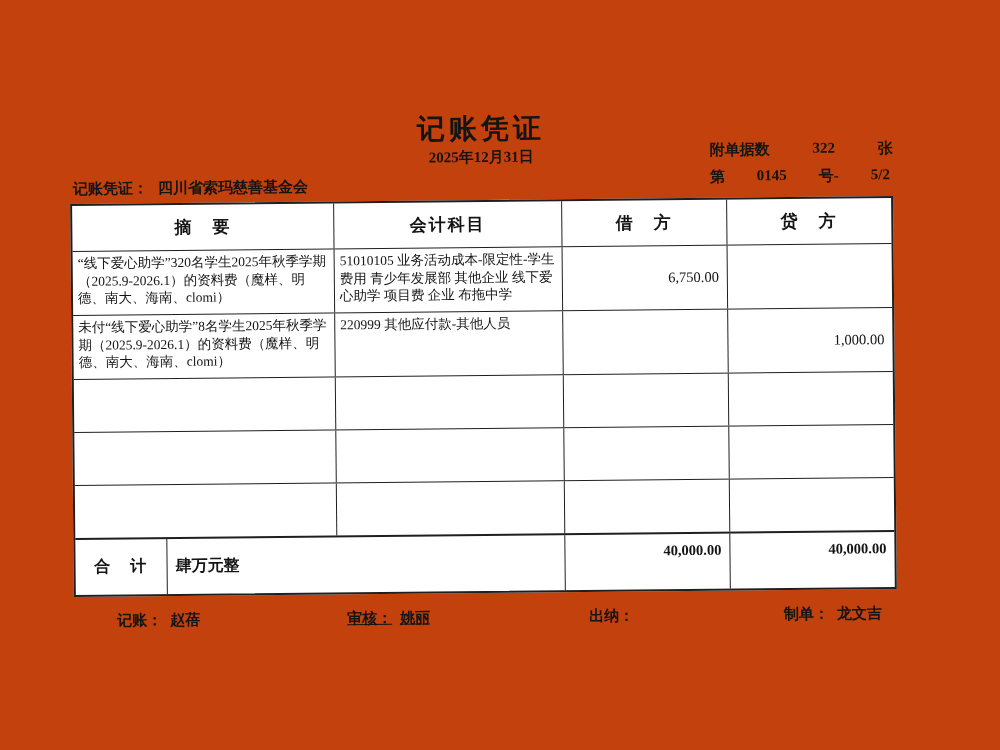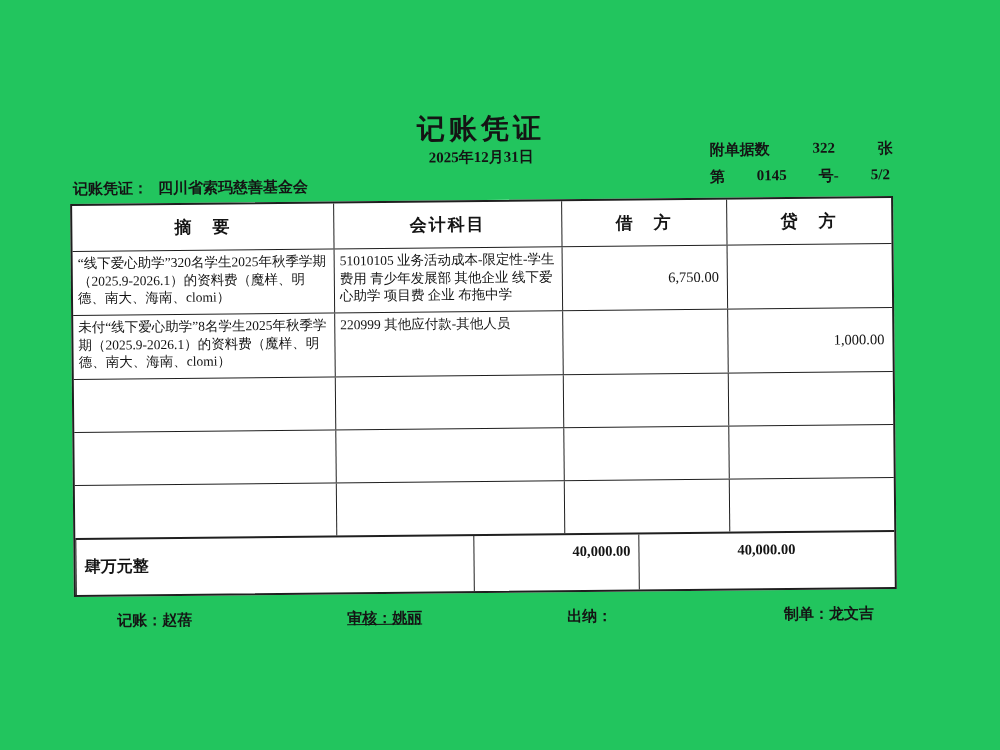--- a/index.html
+++ b/index.html
@@ -1,19 +1,19 @@
 <!DOCTYPE html>
 <html><head>
 <meta charset="utf-8">
 <style>
   * { margin:0; padding:0; box-sizing:border-box; }
   html,body { width:1000px; height:750px; background:#ffffff; overflow:hidden; }
   body { font-family:"Liberation Serif","DejaVu Serif",serif; color:#141414; }
 
-  .sheet { position:absolute; left:0; top:0; width:1000px; height:750px; background:#22c55e; }
+  .sheet { position:absolute; left:0; top:0; width:1000px; height:750px; background:#c2410c; }
   .content { position:absolute; left:0; top:0; width:1000px; height:750px;
              transform:rotate(-0.55deg); transform-origin:480px 400px; }
 
   .title { position:absolute; left:72px; top:110px; width:823px;
            text-align:center; font-size:28px; font-weight:700; letter-spacing:4px; }
   .date  { position:absolute; left:72px; top:148px; width:823px;
            text-align:center; font-size:15px; font-weight:600; }
 
   .attach-line { position:absolute; left:712px; top:143px; width:183px;
                  display:flex; justify-content:space-between; font-size:15px; font-weight:600; }
@@ -51,23 +51,23 @@
              padding-left:8px; font-size:16px; font-weight:700; }
   .t-deb, .t-cre { width:165px; border-left:1.5px solid #1f1f1f; }
   .t-amount { display:flex; align-items:flex-start; justify-content:flex-end;
               padding:8px 8px 0 0; font-size:14.5px; font-weight:600; }
 
   .signatures { position:absolute; left:72px; top:608px; width:823px; height:28px;
                 font-size:15px; font-weight:600; }
   .sig { position:absolute; top:0; white-space:nowrap; }
   .sig-book { left:43px; }
   .sig-review { left:273px;text-decoration:underline; }
-  .sig-cash { left:493px;text-align:right; }
+  .sig-cash { left:515px;text-align:right; }
   .sig-prep { left:710px; }
-  .sig .name { margin-left:0; }
+  .sig .name { margin-left:8px; }
 </style>
 </head>
 <body>
 
 <div class="sheet">
   <div class="content">
 
     <div class="title">记账凭证</div>
     <div class="date">2025年12月31日</div>
 
@@ -126,20 +126,21 @@
       </div>
 
       <div class="vrow empty">
         <div class="cell c-sum"></div>
         <div class="cell c-acc"></div>
         <div class="cell c-deb amount"></div>
         <div class="cell c-cre amount"></div>
       </div>
 
       <div class="vrow total">
+        <div class="cell t-label">合　计</div>
         <div class="cell t-words">肆万元整</div>
         <div class="cell t-deb t-amount">40,000.00</div>
         <div class="cell t-cre t-amount">40,000.00</div>
       </div>
 
     </div>
 
     <div class="signatures">
       <span class="sig sig-book">
         <span>记账：</span><span class="name">赵蓓</span>

